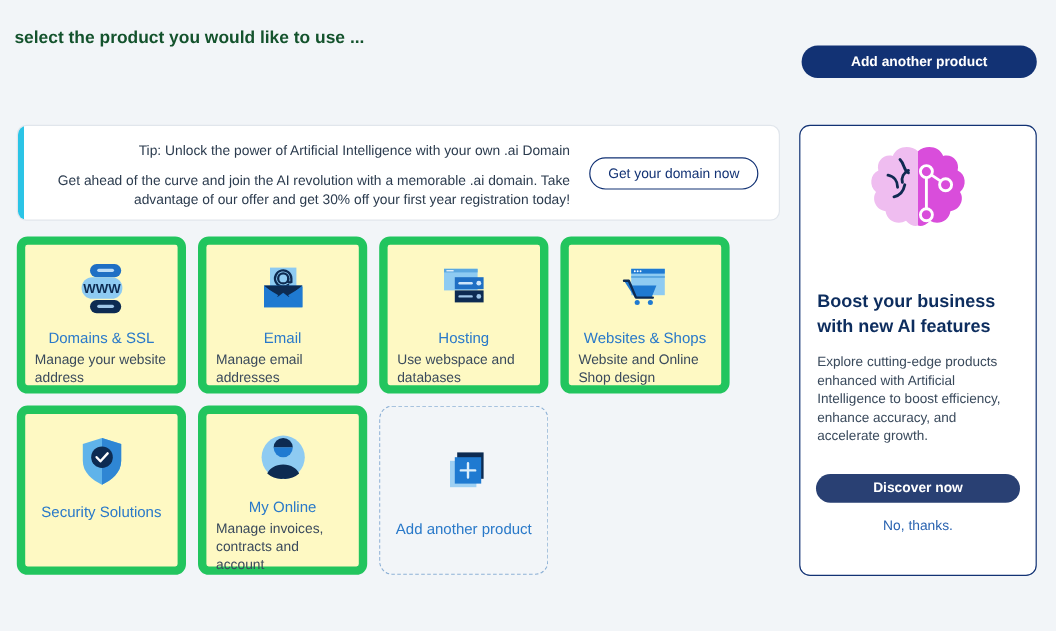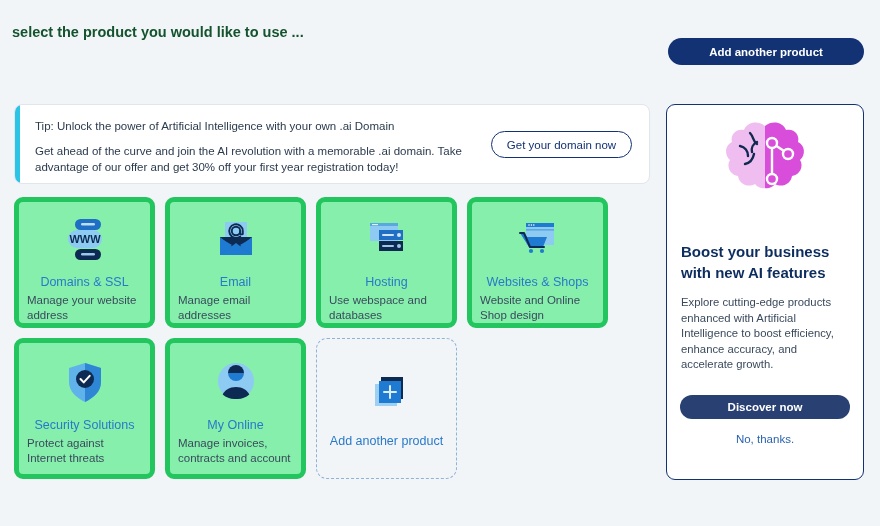--- a/index.html
+++ b/index.html
@@ -34,39 +34,39 @@
   .banner {
     position: absolute; left: 14px; top: 104px;
     width: 636px; height: 80px;
     background: #ffffff; border: 1px solid #e1e6ec;
     border-radius: 8px; overflow: hidden;
   }
   .banner-accent {
     position: absolute; left: 0; top: 0; width: 5px; height: 100%;
     background: #2bc4e6; border-radius: 8px 0 0 8px;
   }
-  .banner-body { position: absolute; left: 20px; top: 13px; width: 440px; }
+  .banner-body { position: absolute; left: 20px; top: 13px; width: 440px; text-align: right; }
   .banner-title { font-size: 11.5px; color: #2b3b4e; line-height: 16px; }
   .banner-text  { font-size: 11.5px; color: #2b3b4e; line-height: 16px; margin-top: 9px; }
   .banner-btn {
     position: absolute; right: 17px; top: 26px;
     width: 141px; height: 27px; border-radius: 14px;
     background: #ffffff; border: 1.6px solid #123274; color: #123274;
     font-family: "Liberation Sans", sans-serif;
     font-size: 11.5px; font-weight: 400; cursor: pointer;
     display: flex; align-items: center; justify-content: center;
   }
 
   
   .grid { position: absolute; left: 14px; top: 197px; }
   .row { display: flex; gap: 10px; }
   .row + .row { margin-top: 10px; }
   .card {
     width: 141px; height: 131px;
-    background: #86efac; border: 5px solid #22c55e; border-radius: 9px;
+    background: #fef9c3; border: 7px solid #22c55e; border-radius: 9px;
     display: flex; flex-direction: column; align-items: center;
     cursor: pointer; padding-top: 14px;
   }
   .card.tall { height: 141px; }
   .card.dashed {
     background: transparent; border: 1.5px dashed #8fb2d6;
     border-radius: 11px; justify-content: center; padding-top: 0;
   }
   .card-icon {
     height: 52px; display: flex; align-items: center; justify-content: center;
@@ -215,21 +215,20 @@
       <div class="card tall">
         <div class="card-icon">
           <svg width="52" height="48" viewBox="0 0 52 48">
             <path d="M26 4 L42 9 v14 c0 10-8 16-16 20 C18 39 10 33 10 23 V9 Z" fill="#5fb3ea"></path>
             <path d="M26 4 L42 9 v14 c0 10-8 16-16 20 Z" fill="#2f86d4"></path>
             <circle cx="26" cy="20" r="9" fill="#0d2b52"></circle>
             <path d="M21.5 20 l3.2 3.4 l6-6.6" fill="none" stroke="#ffffff" stroke-width="2" stroke-linecap="round" stroke-linejoin="round"></path>
           </svg>
         </div>
         <div class="card-title">Security Solutions</div>
-        <div class="card-desc">Protect against Internet threats</div>
       </div>
 
       <div class="card tall">
         <div class="card-icon">
           <svg width="52" height="48" viewBox="0 0 52 48">
             <circle cx="26" cy="22" r="18" fill="#8ecbf2"></circle>
             <path d="M26 6 a8 8 0 0 1 8 8 h-16 a8 8 0 0 1 8 -8 z" fill="#0d2b52"></path>
             <path d="M18 14 a8 8 0 0 0 16 0 z" fill="#1f7ad1"></path>
             <path d="M26 28 c-6.5 0 -11.6 3.4 -13.3 7.6 A18 18 0 0 0 26 40 a18 18 0 0 0 13.3 -4.4 C37.6 31.4 32.5 28 26 28 z" fill="#0d2b52"></path>
           </svg>

